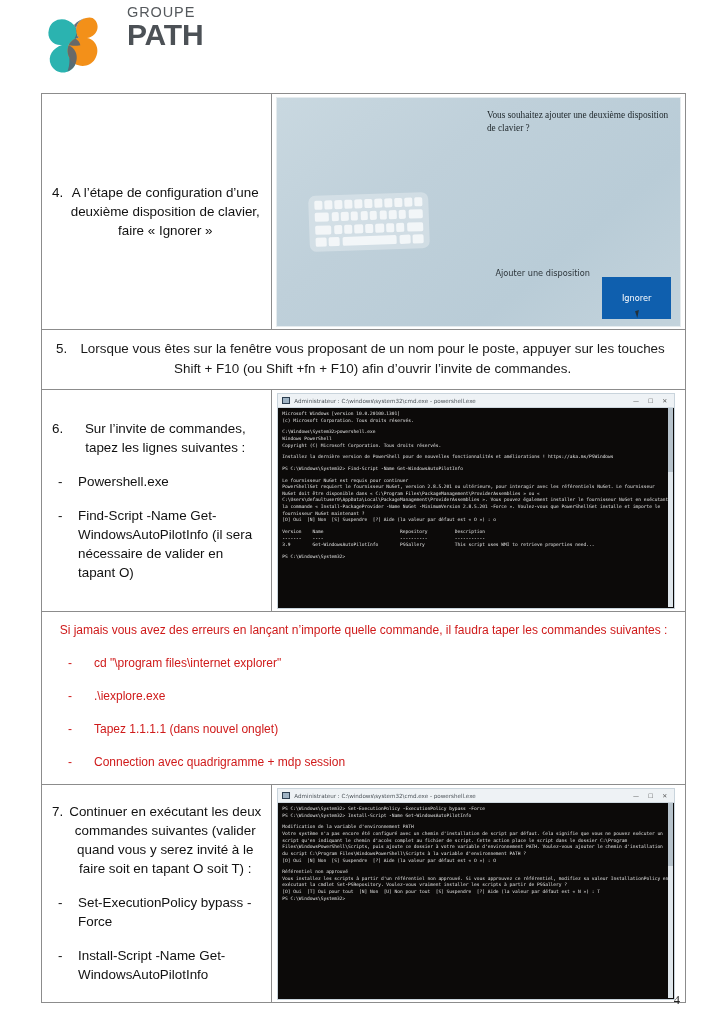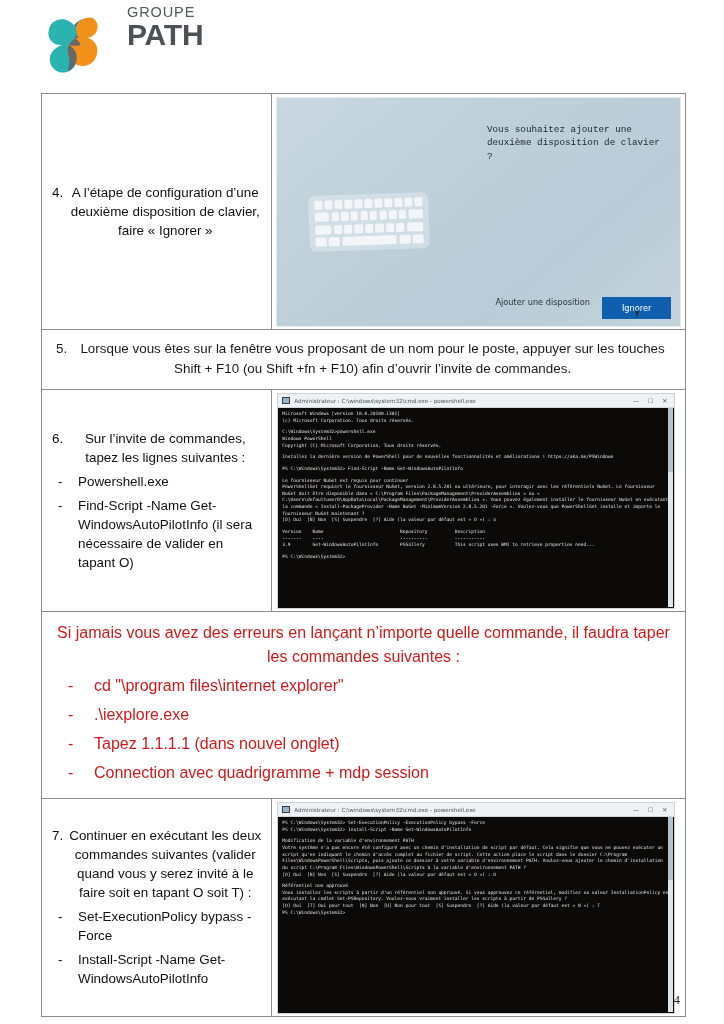--- a/index.html
+++ b/index.html
@@ -97,21 +97,21 @@
   
   ul.dash-list {
     list-style: none;
     margin: 0;
     padding: 0;
     text-align: left;
   }
   ul.dash-list li {
     position: relative;
     padding-left: 26px;
-    margin: 5px 0 1px 0;
+    margin: 15px 0 1px 0;
     text-align: left;
   }
   ul.dash-list li:before {
     content: "-";
     position: absolute;
     left: 6px;
     top: 0;
   }
 
   
@@ -121,21 +121,21 @@
     line-height: 1.46;
   }
   .wide-cell .lead {
     display: flex;
     gap: 7px;
     justify-content: center;
   }
   .wide-cell .lead .step-body { text-align: center; }
 
   .red { color: #cf1a1a; }
-  .red-block { font-size: 16px; line-height: 1.5; }
+  .red-block { font-size: 12px; line-height: 1.5; }
   .red-block .intro { text-align: center; }
   .red-block ul.dash-list li { padding-left: 38px; margin-bottom: 2px; }
   .red-block ul.dash-list li:before { left: 12px; }
 
   
   .shot-wrap {
     position: relative;
     background: #ffffff;
     padding: 1px 0 0 0;
   }
@@ -145,26 +145,26 @@
     height: 230px;
     margin: 2px auto 2px 4px;
     background: linear-gradient(140deg, #c9d8e0 0%, #bfd0da 35%, #b9ccd7 70%, #c3d3dc 100%);
     overflow: hidden;
     border: 1px solid #e6ecef;
     box-sizing: border-box;
   }
   .oobe-title {
     position: absolute;
     left: 52%;
-    top: 25px;
+    top: 11px;
     width: 45%;
     font-size: 9.3px;
     line-height: 1.45;
     color: #1d2529;
-    font-family: Liberation Mono, monospace;
+    font-family: Liberation Serif, serif;
   }
   .kbd-art {
     position: absolute;
     left: 32px;
     top: 96px;
     width: 120px;
     height: 56px;
     background: rgba(255,255,255,0.30);
     border-radius: 7px;
     transform: rotate(-2deg);
@@ -191,24 +191,25 @@
   }
   .oobe-link {
     font-size: 8.2px;
     color: #2c3439;
     font-family: "DejaVu Sans", sans-serif;
   }
   .oobe-btn {
     background: #0f5fae;
     color: #ffffff;
     font-size: 8.2px;
-    padding: 6px 20px;
+    padding: 16px 20px;
     border: none;
     position: relative;
     font-family: "DejaVu Sans", sans-serif;
+    margin-top: 9px;
   }
   .cursor-arrow {
     position: absolute;
     right: 28px;
     bottom: 2px;
     width: 0;
     height: 0;
     border-left: 4px solid #22303a;
     border-right: 3px solid transparent;
     border-bottom: 7px solid transparent;

